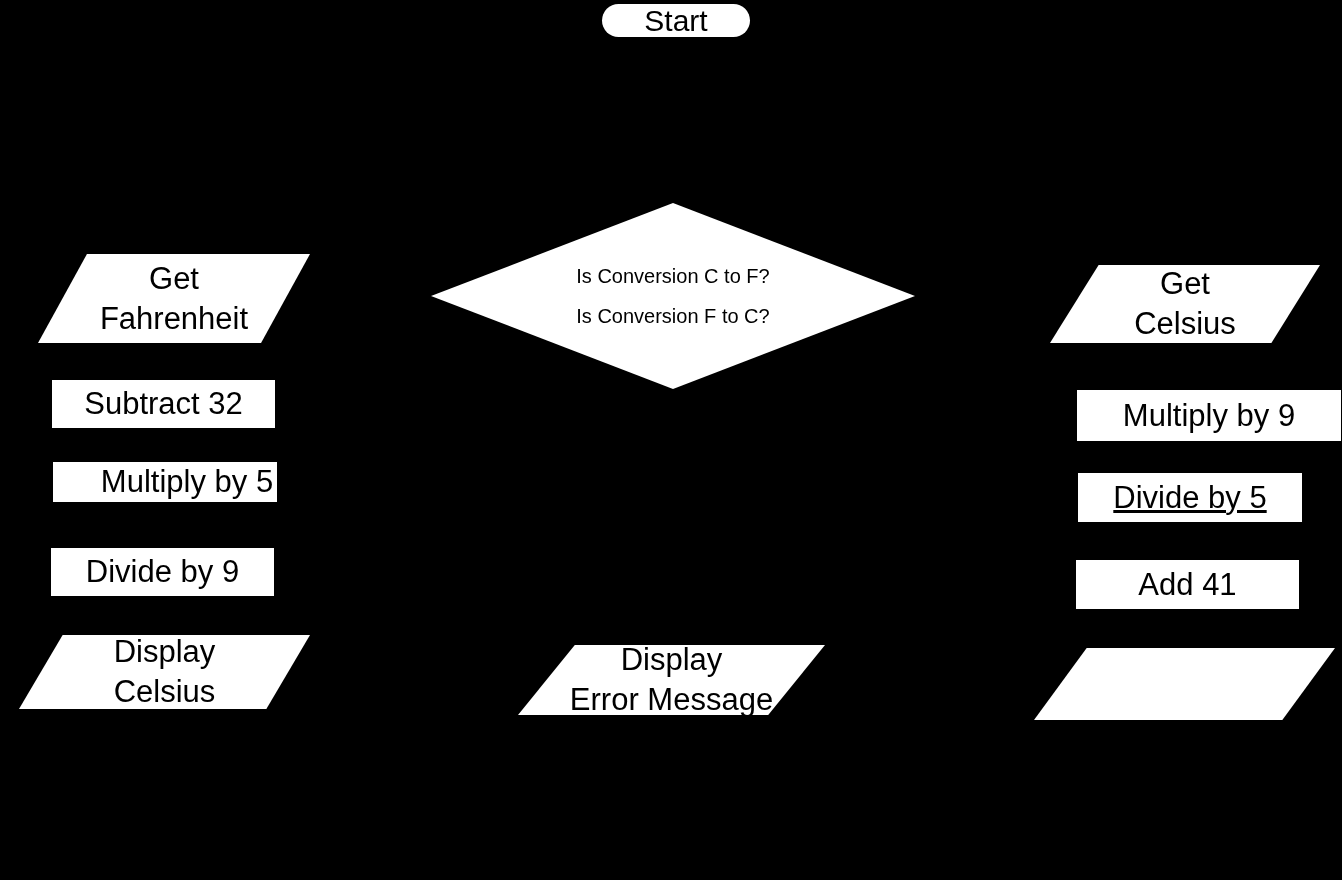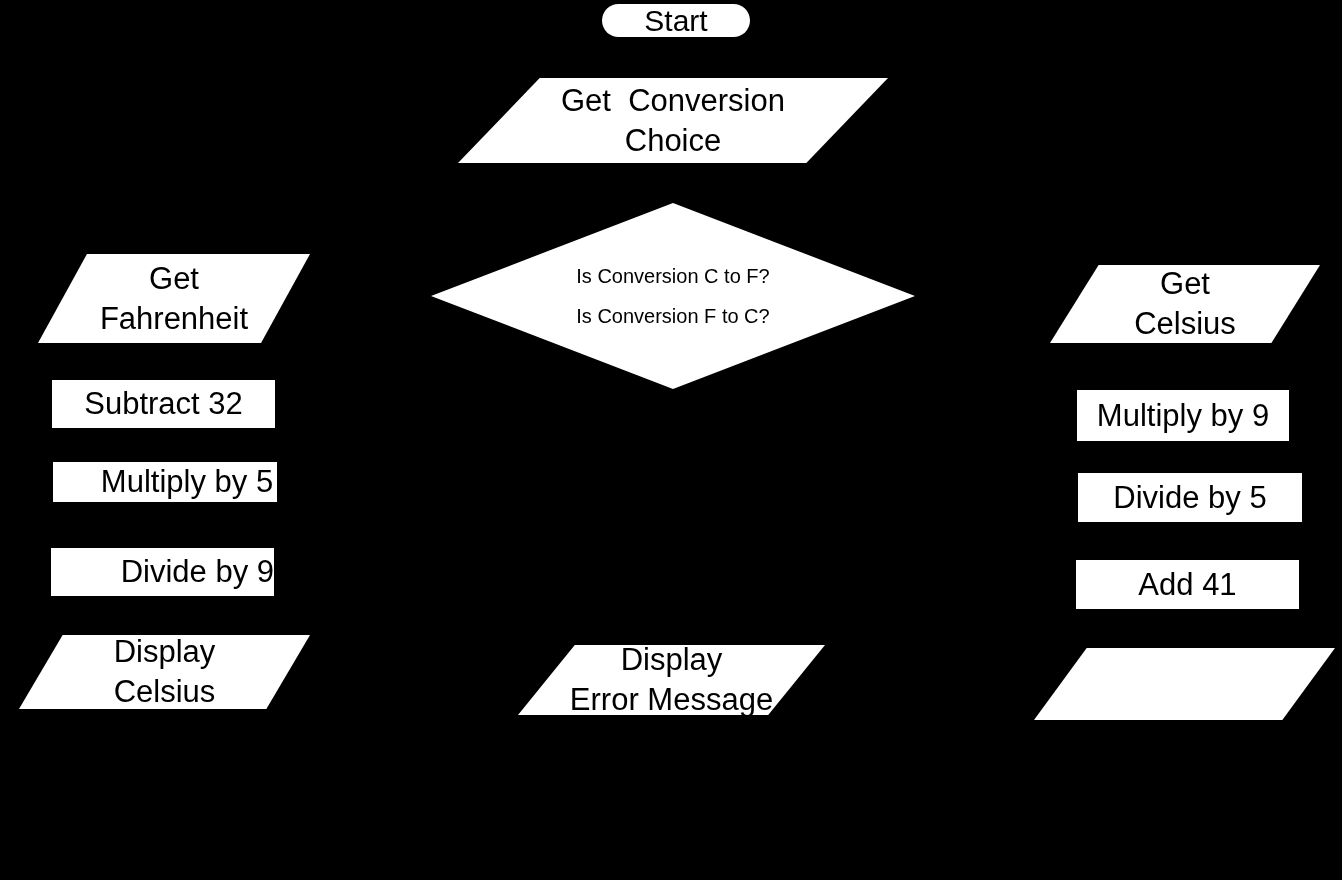--- a/index.html
+++ b/index.html
@@ -58,62 +58,58 @@
 </style>
 </head>
 <body>
 
 <div class="flowchart-canvas">
 
   <div class="node terminator" style="left:602px; top:4px; width:148px; height:33px;">
     <span class="label">Start</span>
   </div>
 
-  <div class="node io-choice" style="left:458px; top:78px; width:430px; height:85px;">
-    <span class="label">Get  Conversion
-Choice</span>
-  </div>
 
   <div class="node decision" style="left:431px; top:203px; width:484px; height:186px;">
     <span class="label">Is Conversion C to F?
 Is Conversion F to C?</span>
   </div>
 
   <div class="node io-getf" style="left:38px; top:254px; width:272px; height:89px;">
     <span class="label">Get
 Fahrenheit</span>
   </div>
 
   <div class="node process" style="left:52px; top:380px; width:223px; height:48px;">
     <span class="label">Subtract 32</span>
   </div>
 
   <div class="node process" style="left:53px; top:462px; width:224px; height:40px;padding-left:44px;">
     <span class="label">Multiply by 5</span>
   </div>
 
-  <div class="node process" style="left:51px; top:548px; width:223px; height:48px;justify-content:flex-end;">
+  <div class="node process" style="left:51px; top:548px; width:223px; height:48px;">
     <span class="label">Divide by 9</span>
   </div>
 
   <div class="node io-dispc" style="left:19px; top:635px; width:291px; height:74px;">
     <span class="label">Display
 Celsius</span>
   </div>
 
   <div class="node io-getc" style="left:1050px; top:265px; width:270px; height:78px;">
     <span class="label">Get
 Celsius</span>
   </div>
 
-  <div class="node process" style="left:1077px; top:390px; width:212px; height:51px;text-align:center;">
+  <div class="node process" style="left:1077px; top:390px; width:264px; height:51px;text-align:center;">
     <span class="label">Multiply by 9</span>
   </div>
 
-  <div class="node process" style="left:1078px; top:473px; width:224px; height:49px;">
+  <div class="node process" style="left:1078px; top:473px; width:224px; height:49px;text-decoration:underline;">
     <span class="label">Divide by 5</span>
   </div>
 
   <div class="node process" style="left:1076px; top:560px; width:223px; height:49px;">
     <span class="label">Add 41</span>
   </div>
 
   <div class="node io-dispf" style="left:1034px; top:648px; width:301px; height:72px;">
     <span class="label"></span>
   </div>

